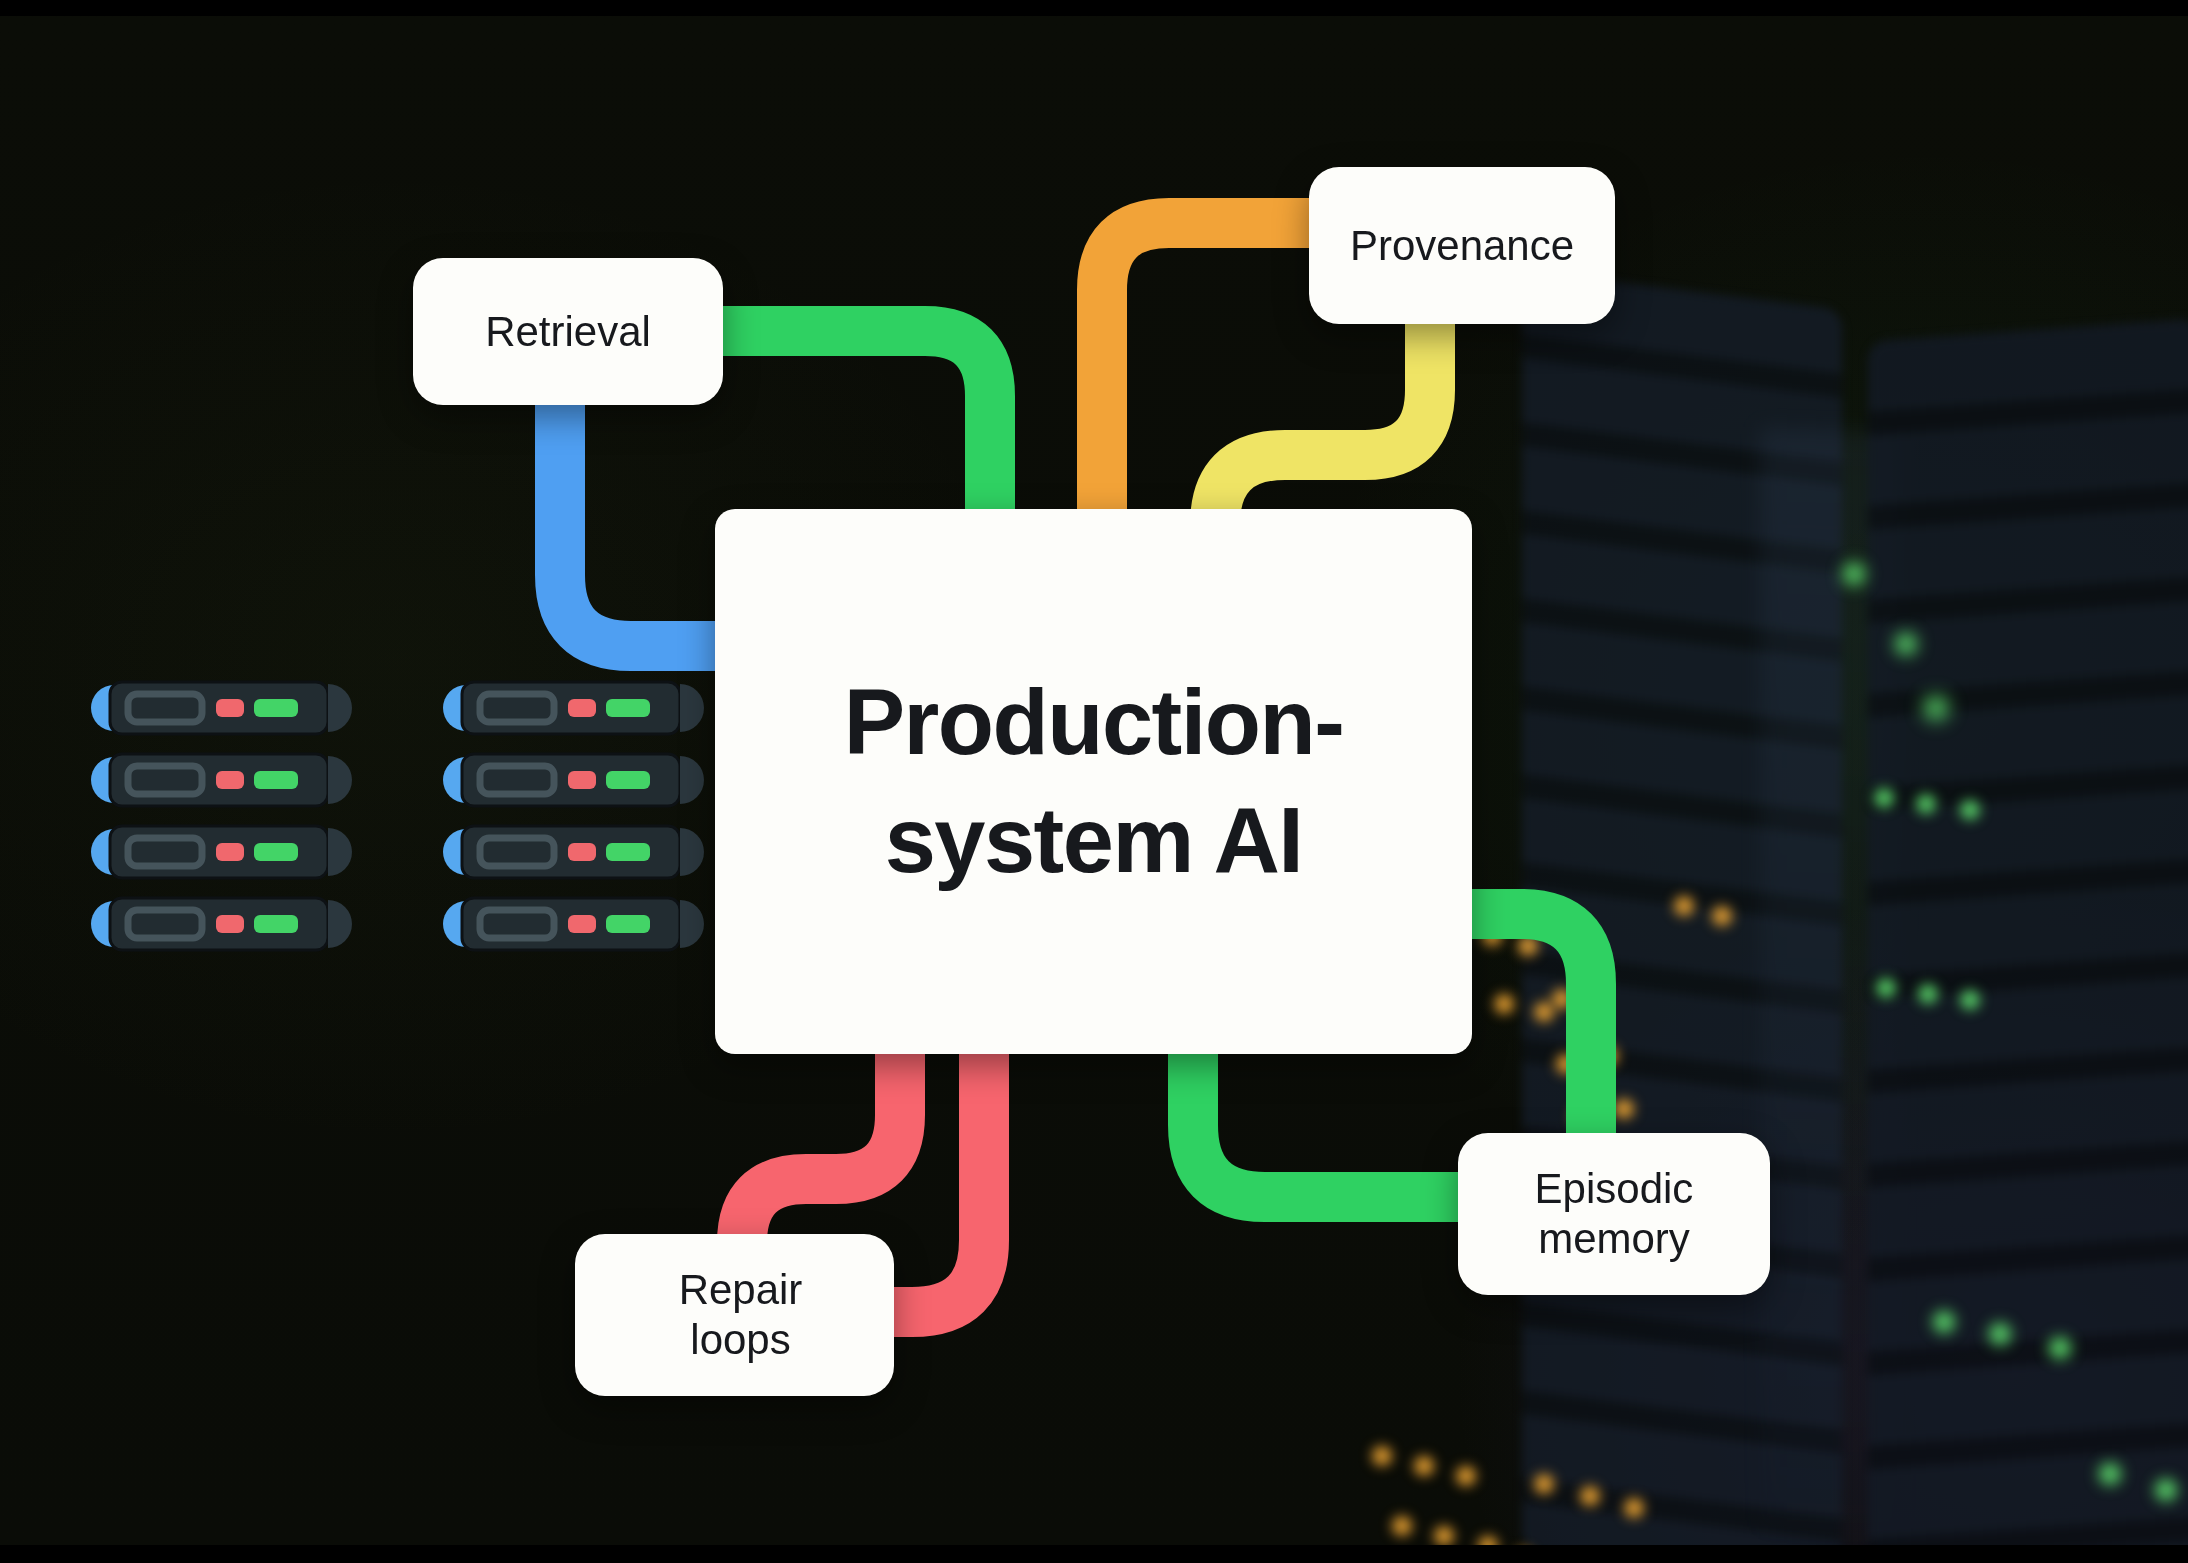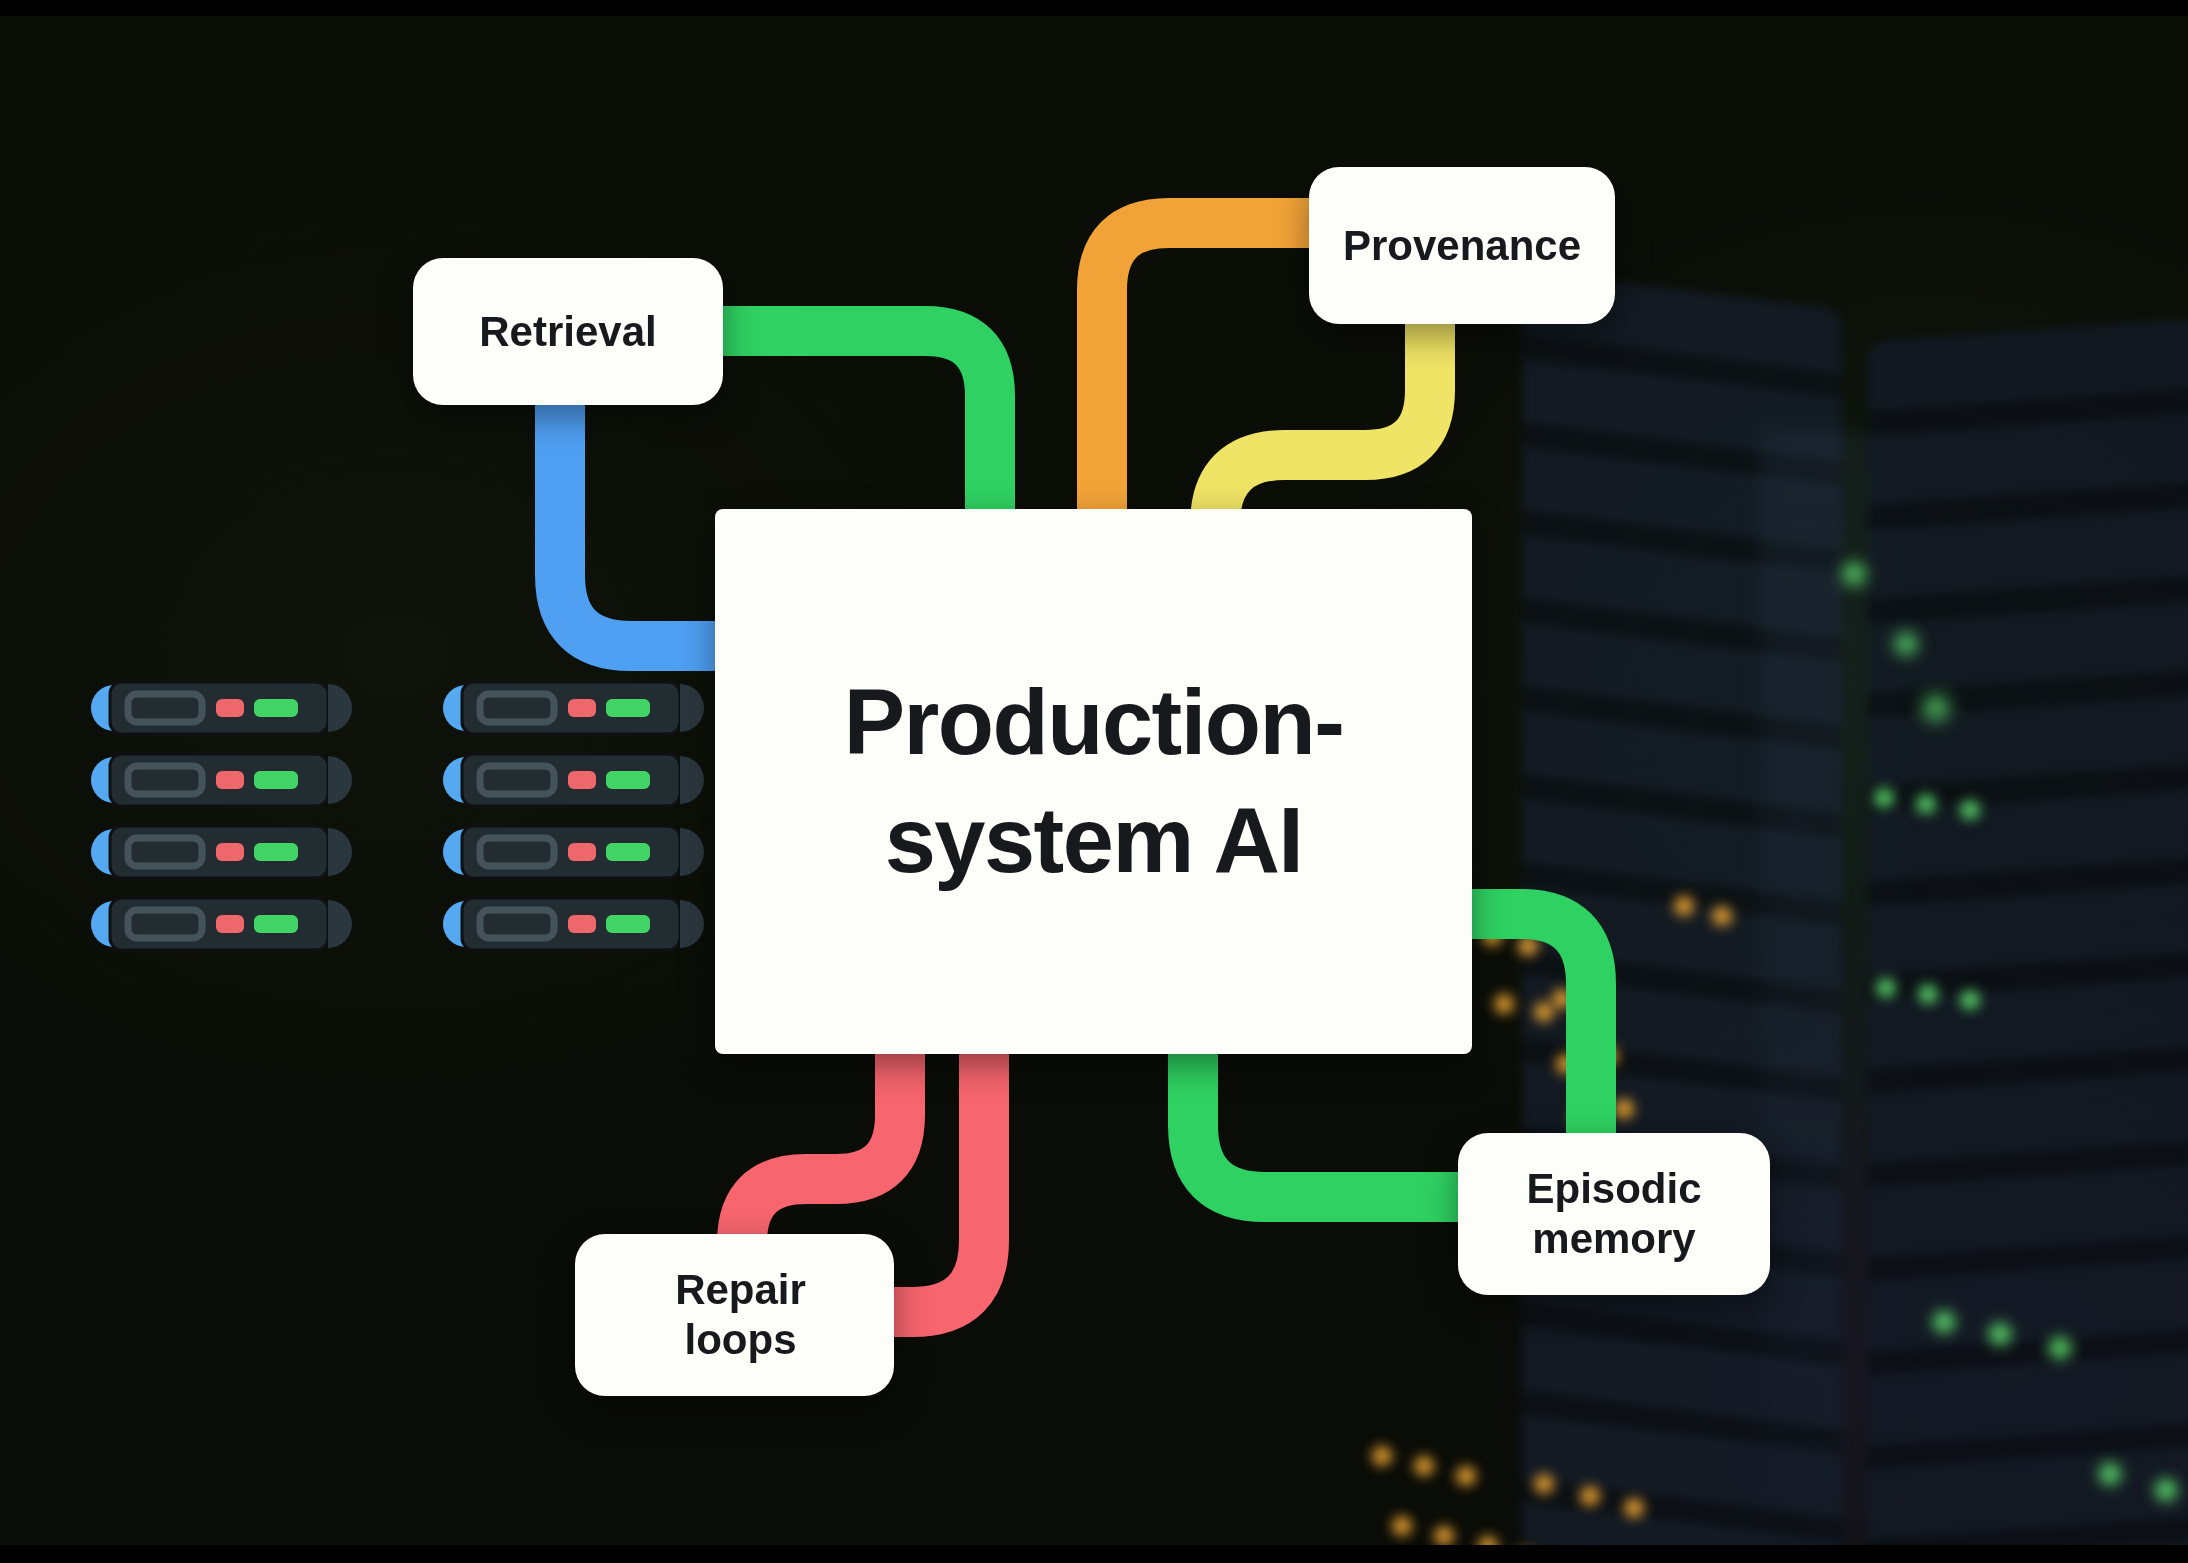--- a/index.html
+++ b/index.html
@@ -62,26 +62,26 @@
       1582px 1488px 12px 2px rgba(244,170,52,.9),
       1626px 1500px 12px 2px rgba(244,170,52,.9),
       1516px 1551px 12px 2px rgba(244,170,52,.9);}
   
   #diagram-svg{position:absolute;left:0;top:0;}
   .pipe{fill:none;stroke-width:50;stroke-linecap:butt;}
   
   .node{position:absolute;background:#fdfdfa;color:#17191d;
         display:flex;flex-direction:column;align-items:center;justify-content:center;
         box-shadow:0 12px 34px rgba(0,0,0,.4);text-align:center;}
-  .node-small{border-radius:30px;font-size:42px;font-weight:700;line-height:1.18;}
+  .node-small{border-radius:30px;font-size:42px;font-weight:400;line-height:1.18;}
   #node-retrieval{left:413px;top:258px;width:310px;height:147px;}
   #node-provenance{left:1309px;top:167px;width:306px;height:157px;}
   #node-repair{left:575px;top:1234px;width:307px;height:162px;padding-left:12px;}
   #node-episodic{left:1458px;top:1133px;width:312px;height:162px;align-items:center;}
-  #center-node{left:715px;top:509px;width:757px;height:545px;border-radius:8px;
+  #center-node{left:715px;top:509px;width:757px;height:545px;border-radius:20px;
                font-size:92px;font-weight:700;line-height:1.28;letter-spacing:-1.5px;}
   
   .bar{position:absolute;left:0;width:2188px;background:#000;}
   .bar-top{top:0;height:16px;}
   .bar-bottom{bottom:0;height:18px;}
 </style>
 </head>
 <body>
 
 <div id="stage">

